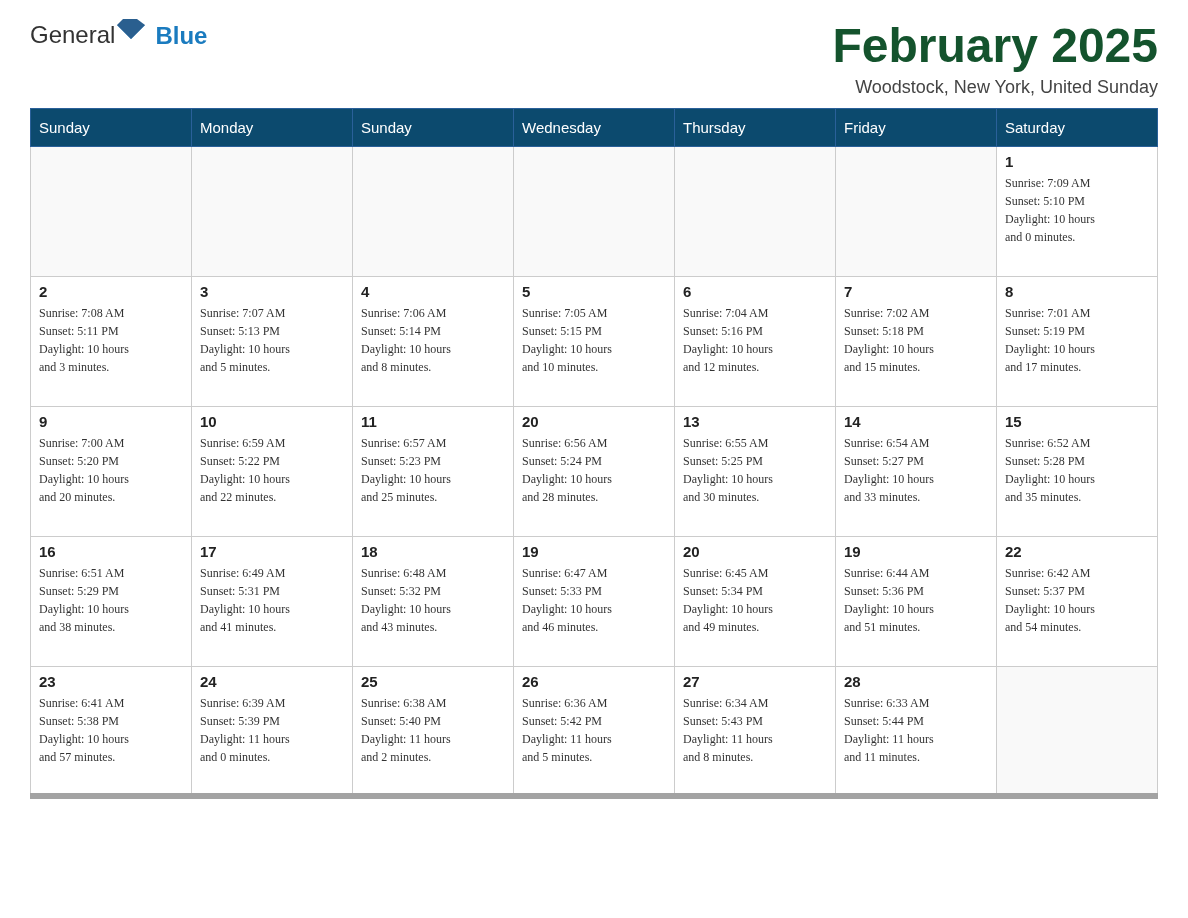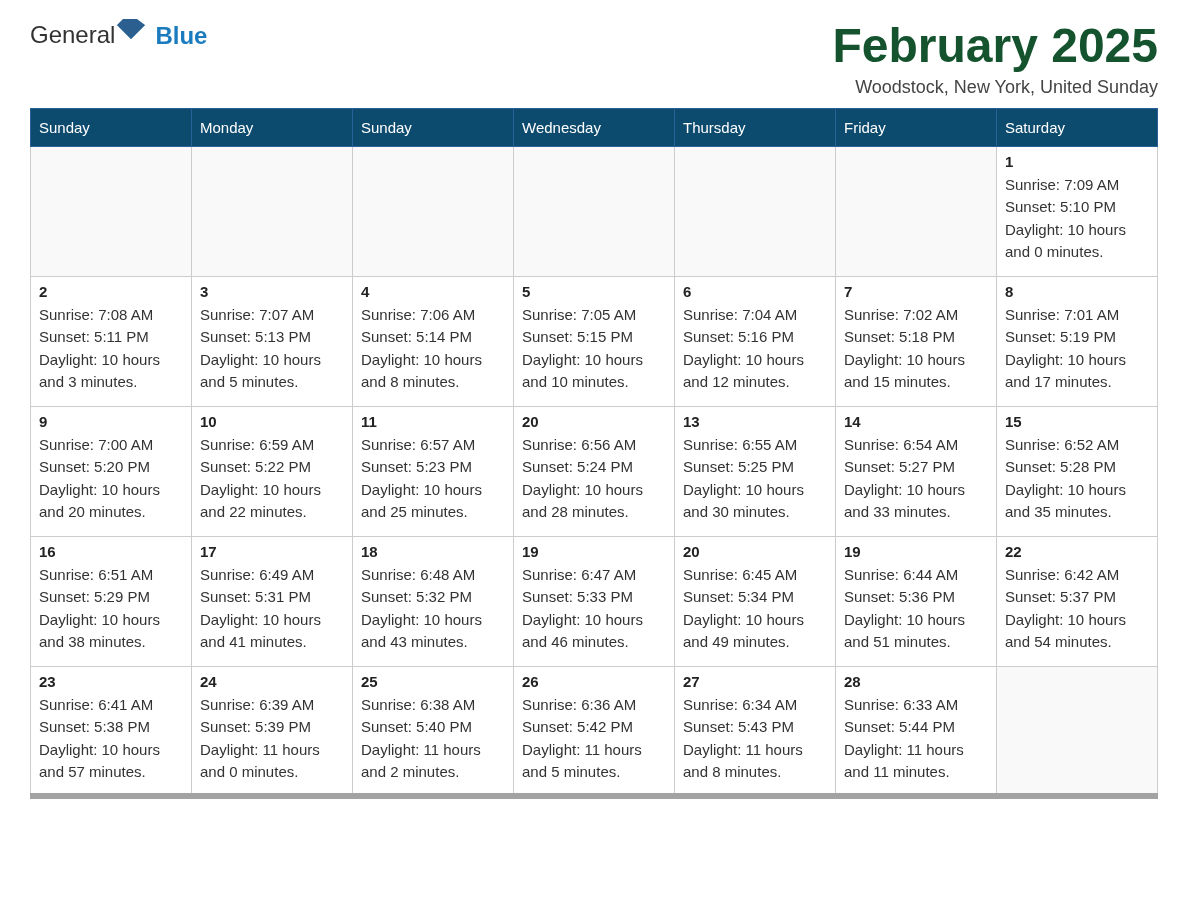--- a/index.html
+++ b/index.html
@@ -64,23 +64,24 @@
       min-height: 120px;
       height: 130px;
     }
     .day-number {
       font-size: 15px;
       font-weight: bold;
       color: #222;
       margin-bottom: 4px;
     }
     .day-info {
-      font-size: 15px;
+      font-size: 12px;
       color: #333;
       line-height: 1.5;
+      font-family: Liberation Serif, serif;
     }
     .empty-cell {
       background: #f9f9f9;
     }
     .last-row td {
       border-bottom: 6px solid #a3a3a3;
     }
   </style>
 </head>
 <body>

